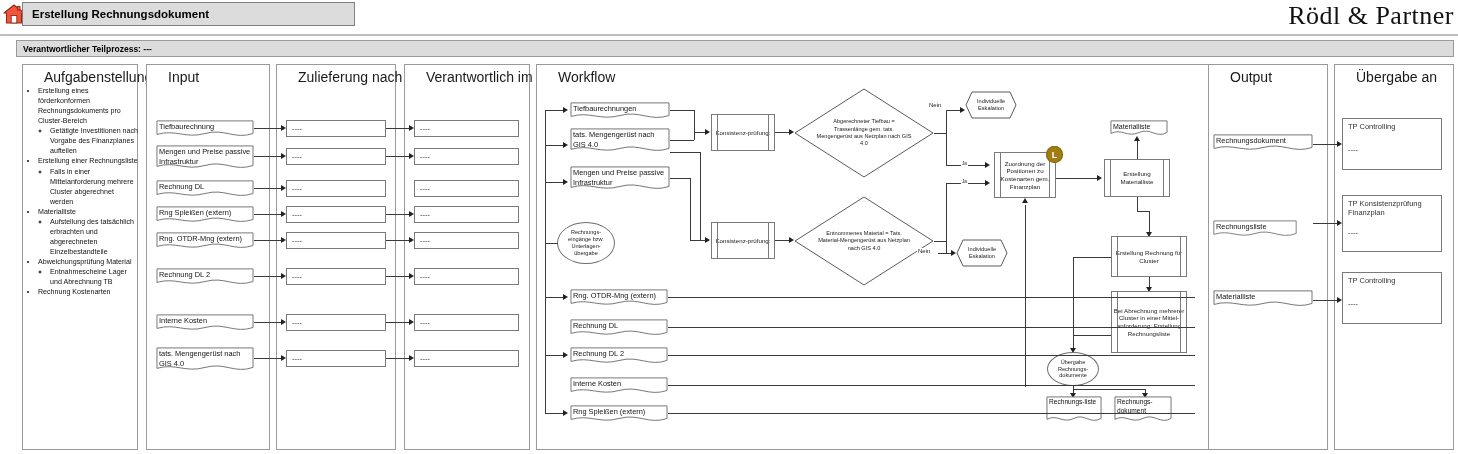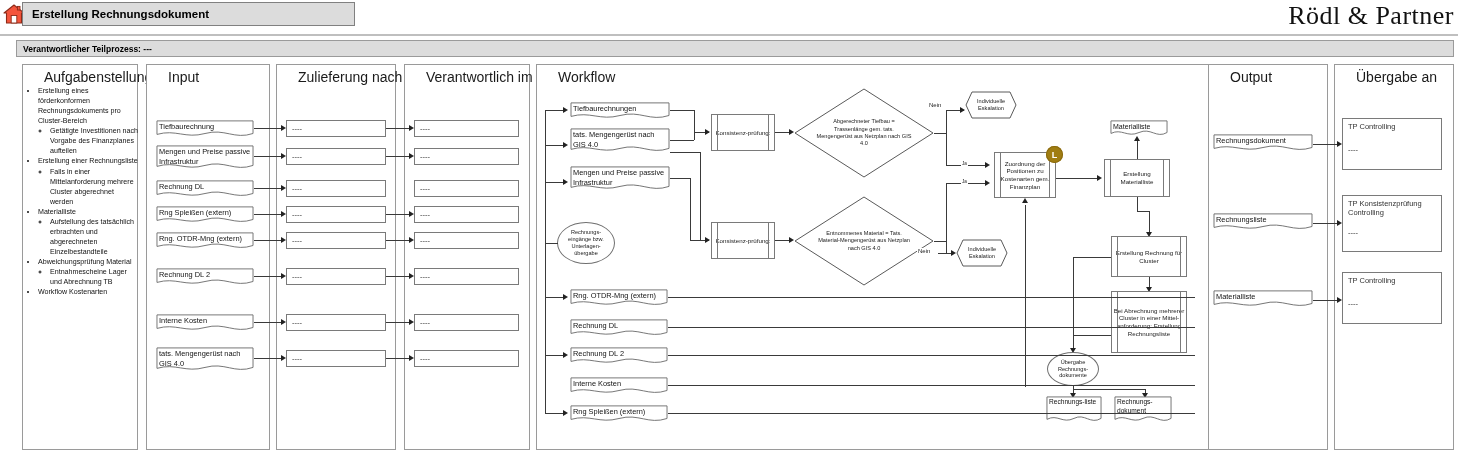--- a/index.html
+++ b/index.html
@@ -130,21 +130,21 @@
           <li>Falls in einer Mittelanforderung mehrere Cluster abgerechnet werden</li>
         </ul>
       <li>Materialliste</li>
       <ul>
           <li>Aufstellung des tatsächlich erbrachten und abgerechneten Einzelbestandteile</li>
         </ul>
       <li>Abweichungsprüfung Material</li>
       <ul>
           <li>Entnahmescheine Lager und Abrechnung TB</li>
         </ul>
-      <li>Workflow Kostenarten</li>
+      <li>Rechnung Kostenarten</li>
     </ul>
   </div>
 
   <div class="docshape" style="left:156px;top:120px;width:98px;height:18px;">
     <svg viewBox="0 0 100 20" preserveAspectRatio="none">
         <path d="M1,1 H99 V15 C80,22 70,9 50,15 C30,21 20,10 1,16 Z" fill="#fff" stroke="#6f6f6f" stroke-width="1"></path>
       </svg>
     <span class="dlabel">Tiefbaurechnung</span>
   </div>
   <div class="docshape" style="left:156px;top:145px;width:98px;height:26px;">
@@ -460,21 +460,21 @@
 
   <div class="ln lnv" style="left:1025px;top:205px;height:182px;"></div>
   <div class="arw arw-u" style="left:1022px;top:198px;"></div>
 
   <div class="docshape" style="left:1213px;top:134px;width:100px;height:18px;">
     <svg viewBox="0 0 100 20" preserveAspectRatio="none">
         <path d="M1,1 H99 V15 C80,22 70,9 50,15 C30,21 20,10 1,16 Z" fill="#fff" stroke="#6f6f6f" stroke-width="1"></path>
       </svg>
     <span class="dlabel">Rechnungsdokument</span>
   </div>
-  <div class="docshape" style="left:1213px;top:213px;width:100px;height:18px;">
+  <div class="docshape" style="left:1213px;top:220px;width:84px;height:18px;">
     <svg viewBox="0 0 100 20" preserveAspectRatio="none">
         <path d="M1,1 H99 V15 C80,22 70,9 50,15 C30,21 20,10 1,16 Z" fill="#fff" stroke="#6f6f6f" stroke-width="1"></path>
       </svg>
     <span class="dlabel">Rechnungsliste</span>
   </div>
   <div class="docshape" style="left:1213px;top:290px;width:100px;height:18px;">
     <svg viewBox="0 0 100 20" preserveAspectRatio="none">
         <path d="M1,1 H99 V15 C80,22 70,9 50,15 C30,21 20,10 1,16 Z" fill="#fff" stroke="#6f6f6f" stroke-width="1"></path>
       </svg>
     <span class="dlabel">Materialliste</span>
@@ -485,21 +485,21 @@
   <div class="ln lnh" style="left:1313px;top:223px;width:26px;"></div>
   <div class="arw arw-r" style="left:1337px;top:220px;"></div>
   <div class="ln lnh" style="left:1313px;top:300px;width:26px;"></div>
   <div class="arw arw-r" style="left:1337px;top:297px;"></div>
 
   <div class="emptybox" style="left:1342px;top:118px;width:100px;height:52px;">
     <div>TP Controlling</div>
     <div style="margin-top:14px;">----</div>
   </div>
   <div class="emptybox" style="left:1342px;top:195px;width:100px;height:57px;">
-    <div>TP Konsistenzprüfung Controlling</div>
+    <div>TP Konsistenzprüfung Finanzplan</div>
     <div style="margin-top:11px;">----</div>
   </div>
   <div class="emptybox" style="left:1342px;top:272px;width:100px;height:52px;">
     <div>TP Controlling</div>
     <div style="margin-top:14px;">----</div>
   </div>
 
 </div>
 
 </body></html>

